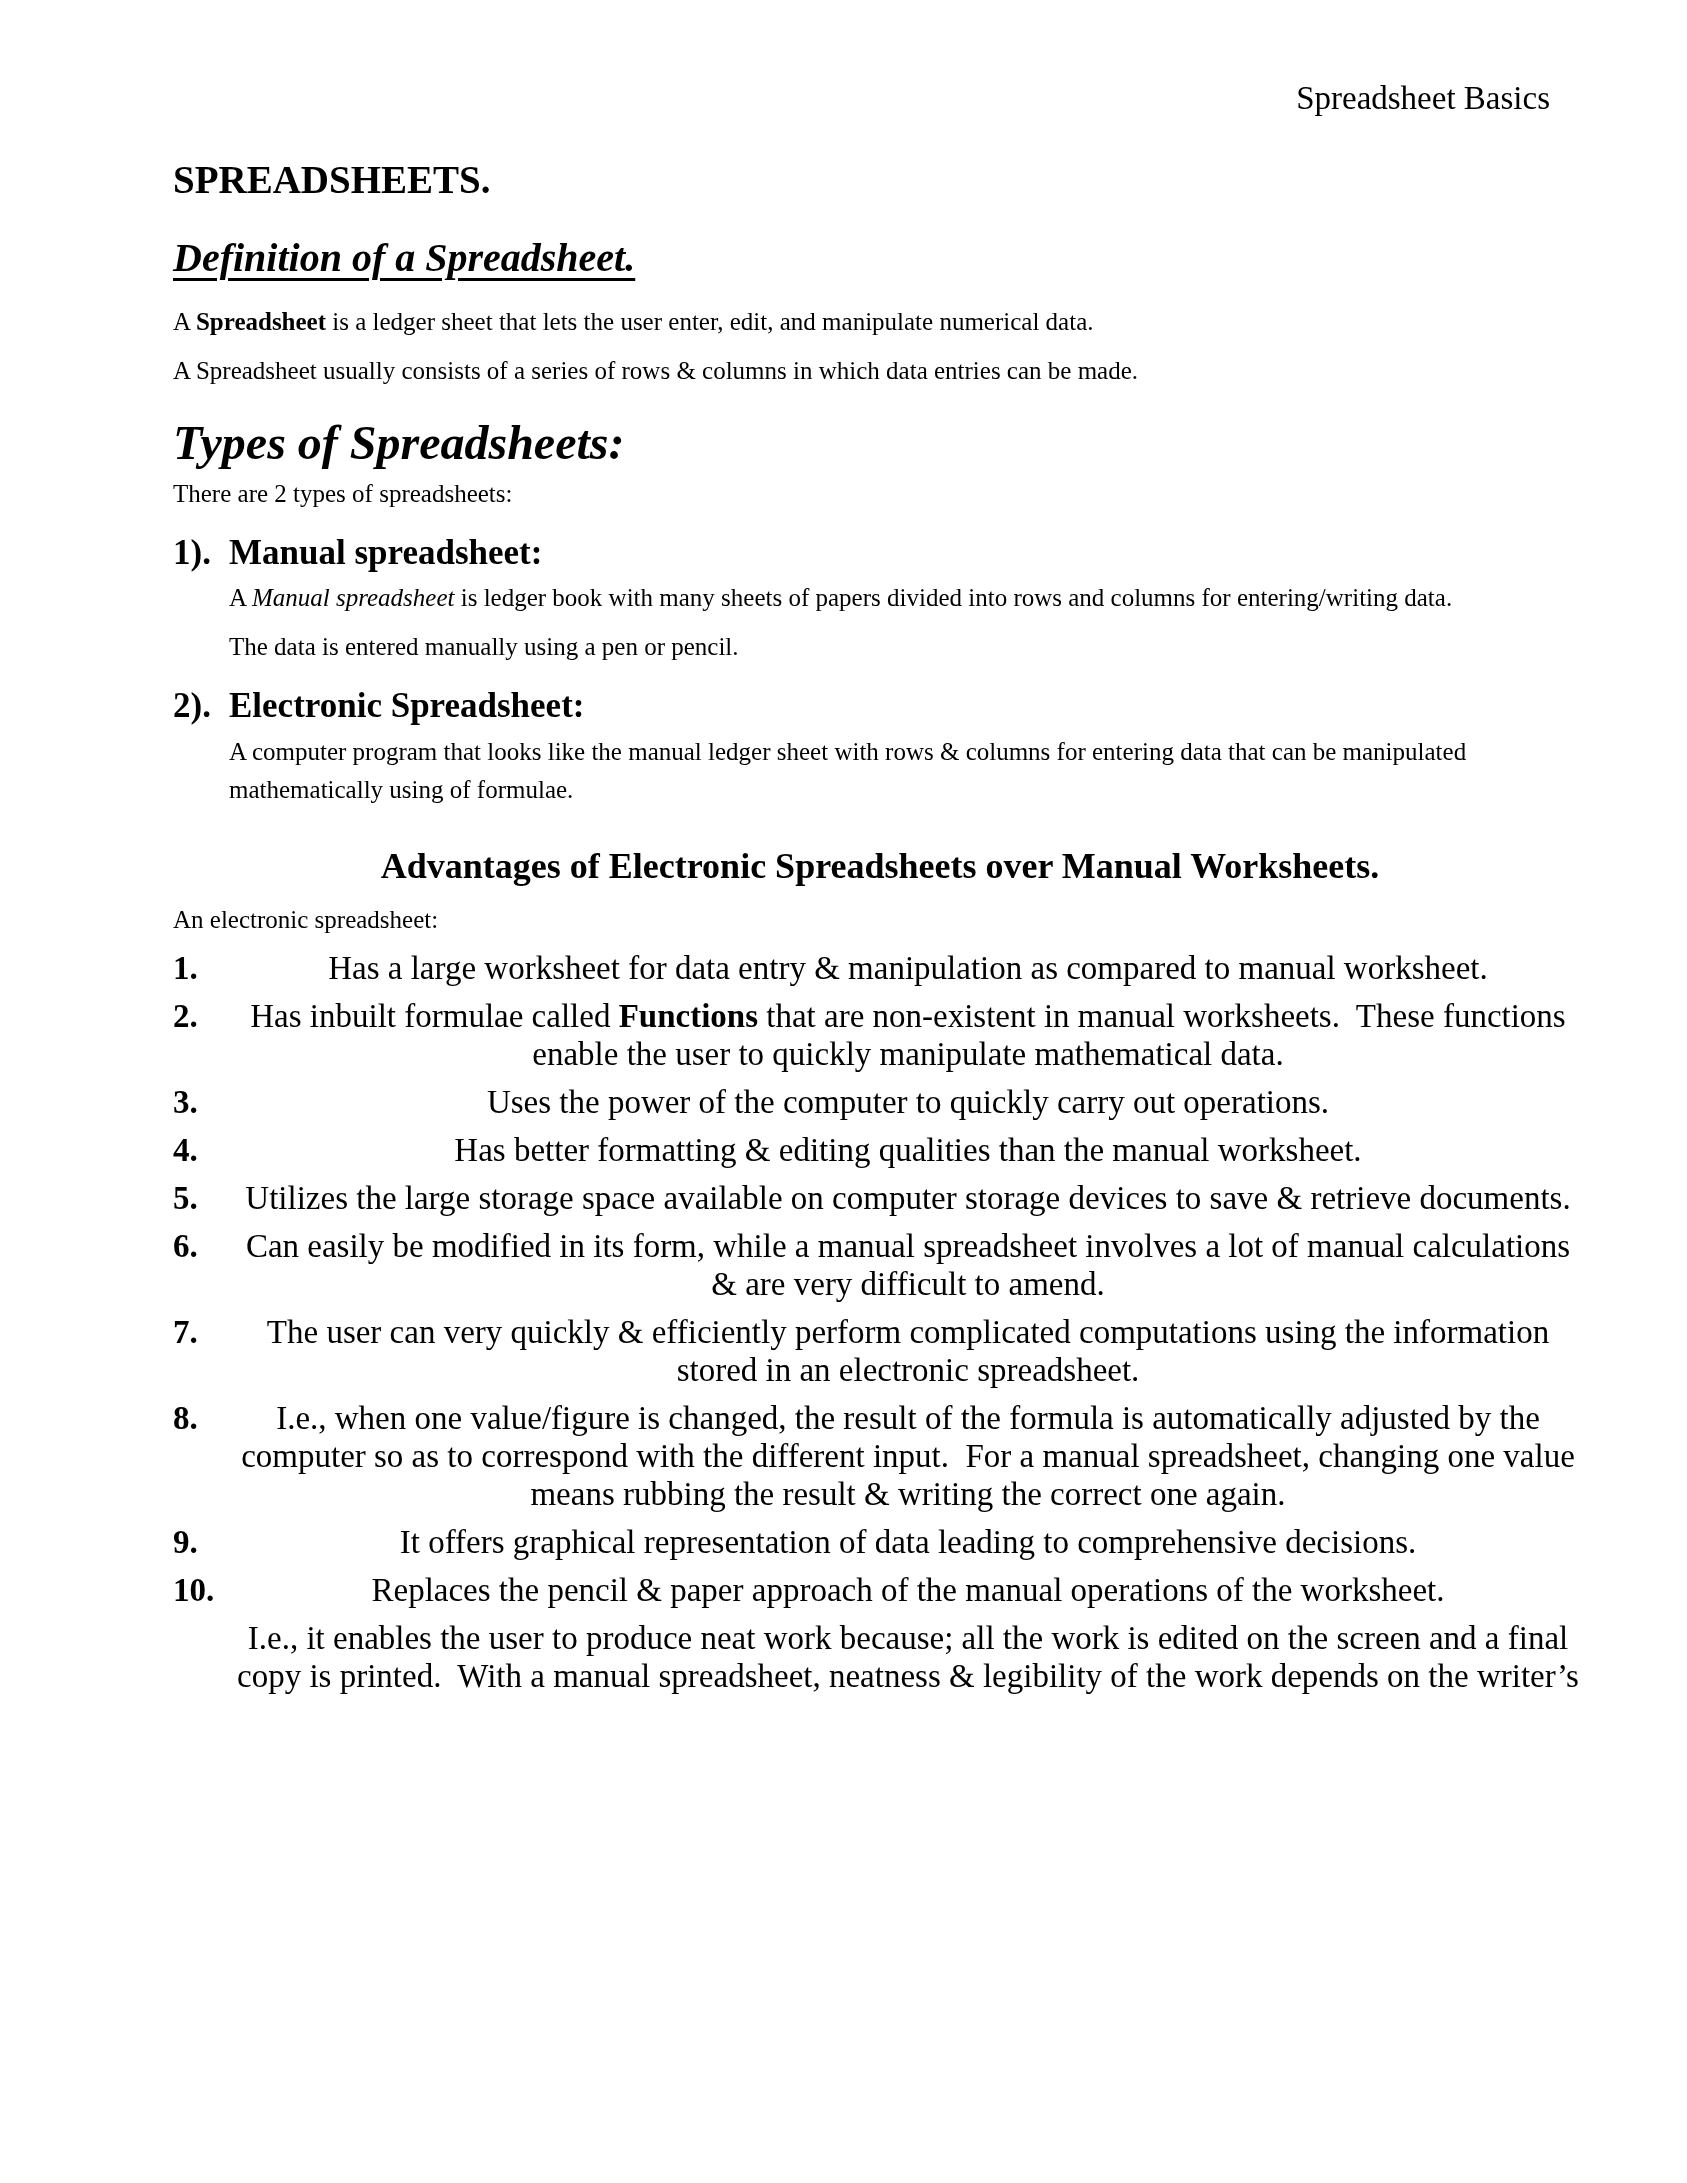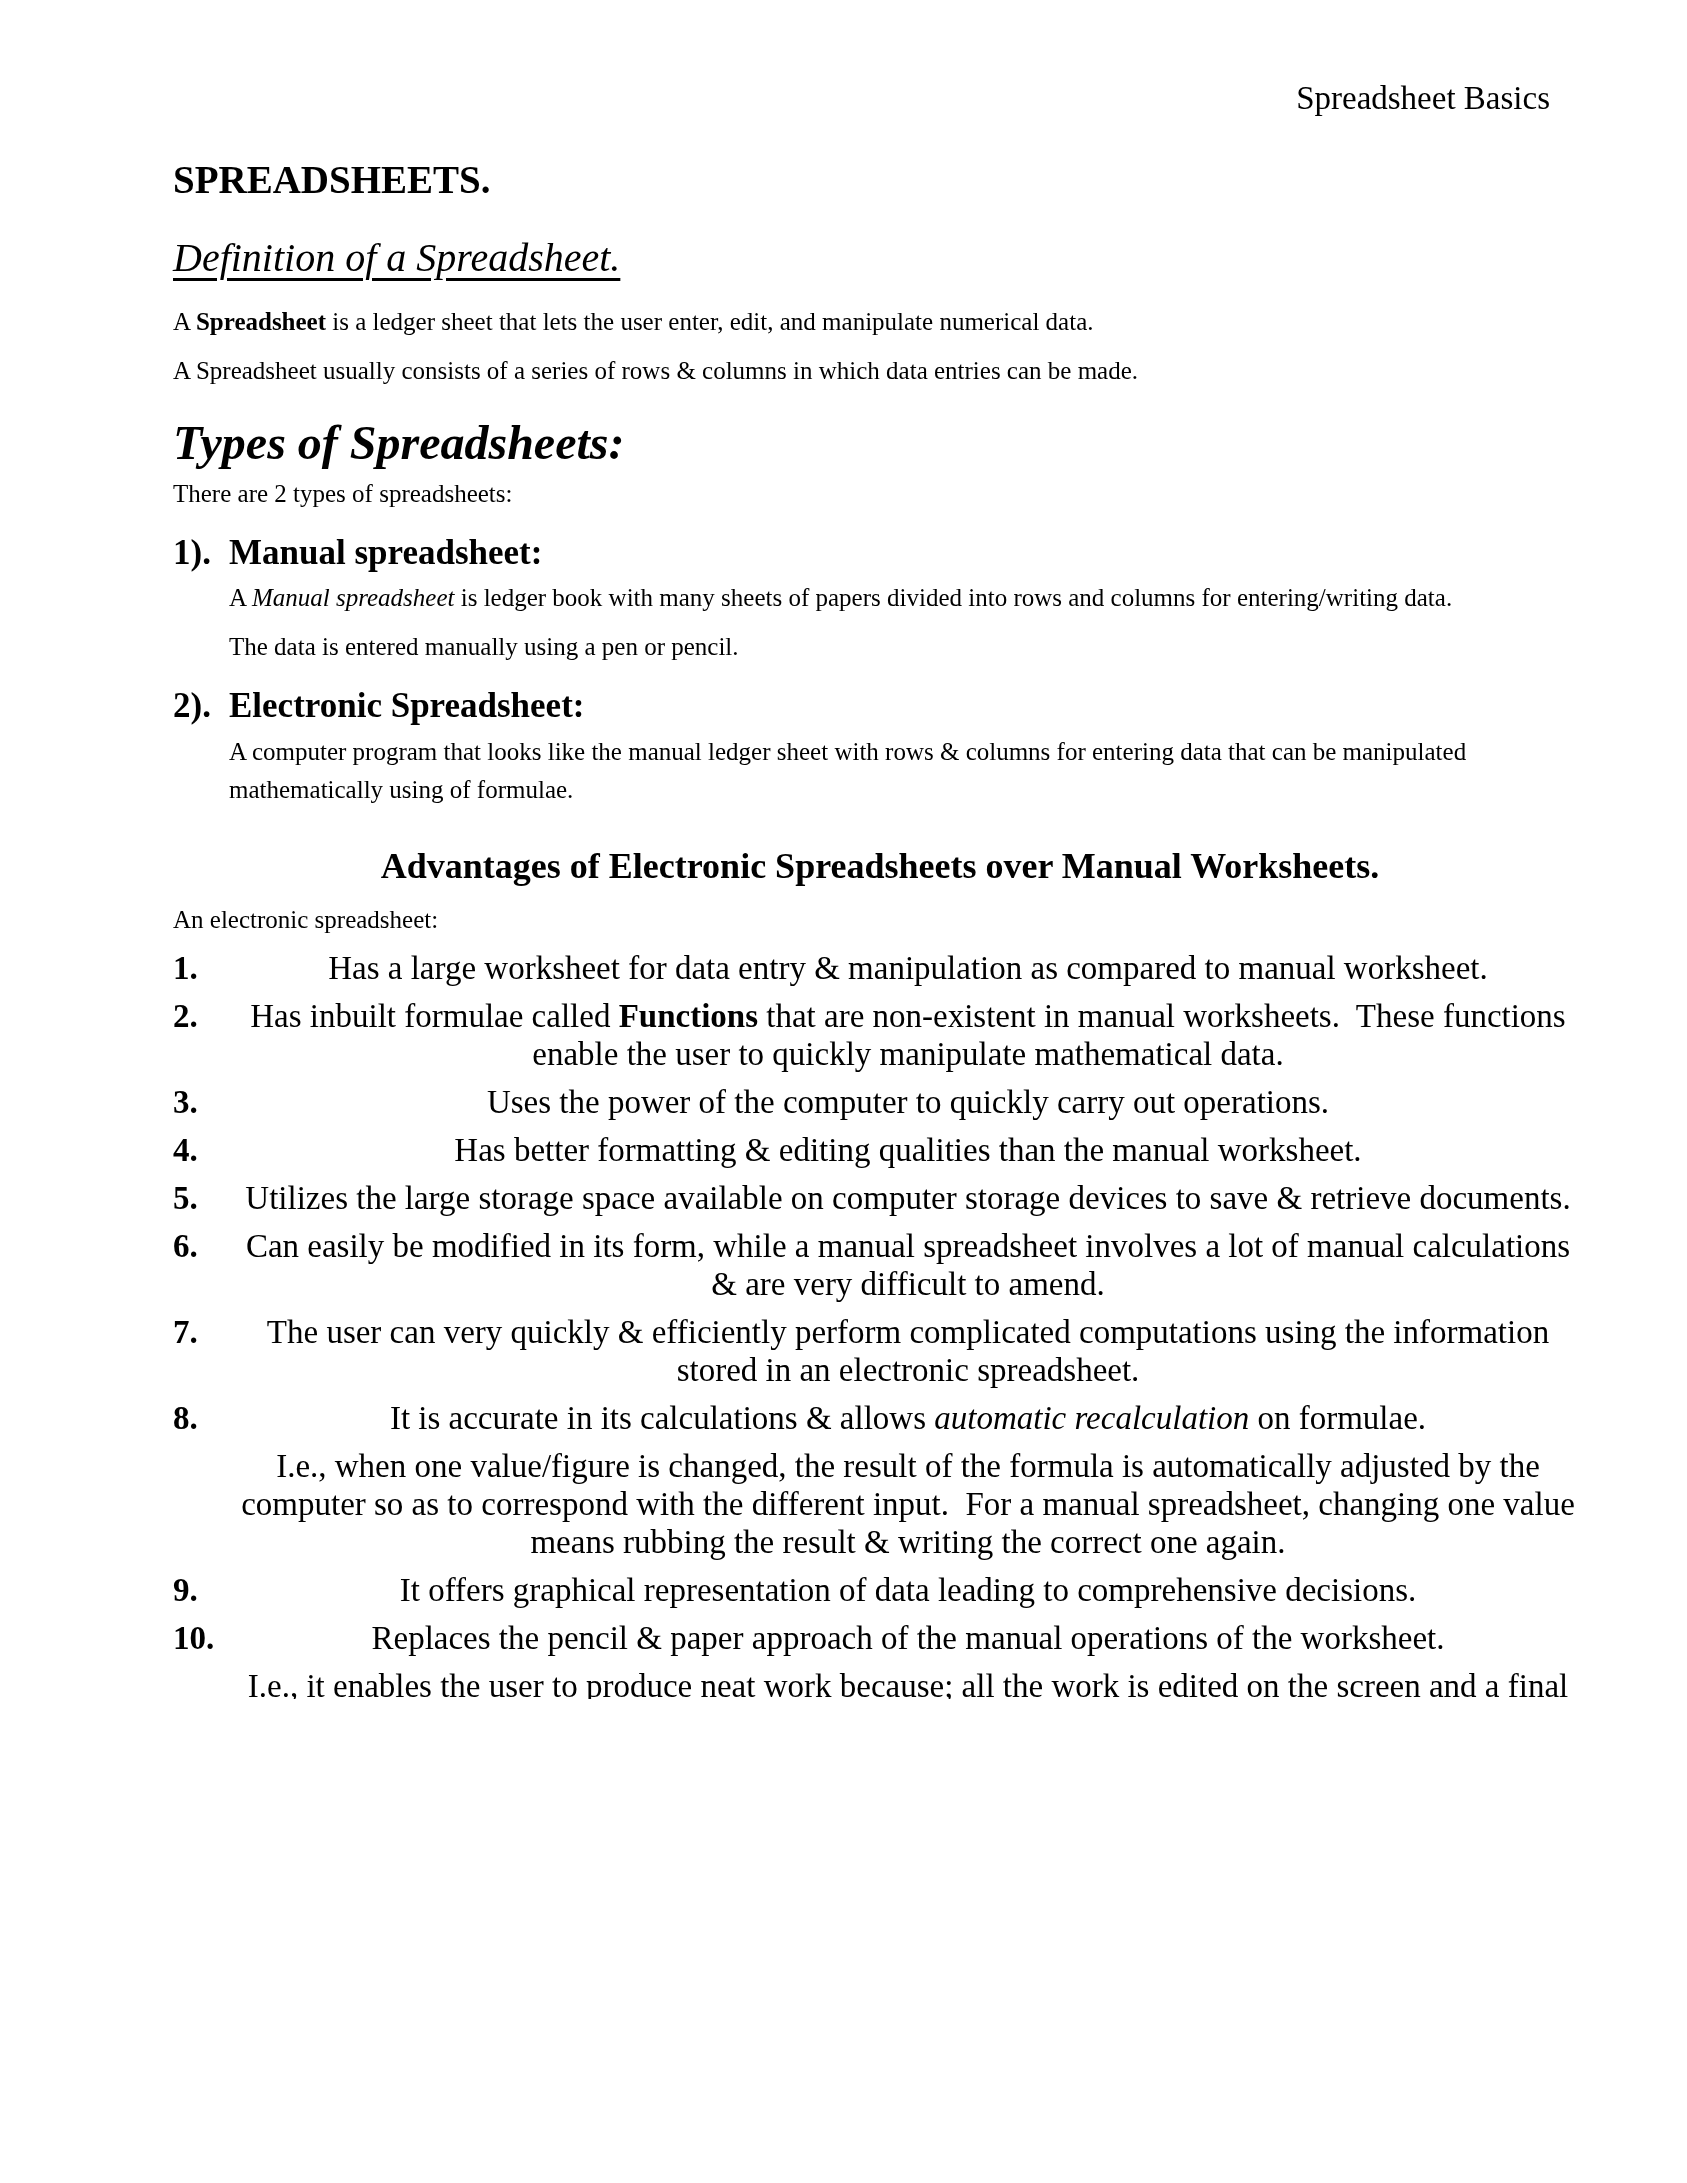--- a/index.html
+++ b/index.html
@@ -26,21 +26,21 @@
   }
   .title {
     font-size: 39px;
     line-height: 52px;
     font-weight: bold;
     margin: 37px 0 0 0;
   }
   .def-heading {
     font-size: 40px;
     line-height: 46px;
-    font-weight: normal;
+    font-weight: bold;
     font-style: italic;
     margin: 29px 0 22px 0;
     text-decoration: underline;
     text-decoration-thickness: 3.3px;
     text-underline-offset: 6.6px;
   }
   .types-heading {
     font-size: 48px;
     line-height: 46px;
     font-weight: bold;
@@ -187,21 +187,20 @@
   </div>
       <div class="adv-item">
     <span class="adv-num">7.</span>
     <div class="adv-body">
           <p class="adv-para"><span class="s-n">The user can very quickly &amp; efficiently perform complicated computations using the information stored in an electronic spreadsheet.</span></p>
         </div>
   </div>
       <div class="adv-item">
     <span class="adv-num">8.</span>
     <div class="adv-body">
-          <p class="adv-para"><span class="s-n">It is accurate in its calculations &amp; allows </span><span class="s-i">automatic recalculation</span><span class="s-n"> on formulae.</span></p>
           <p class="adv-para adv-extra"><span class="s-n">I.e., when one value/figure is changed, the result of the formula is automatically adjusted by the computer so as to correspond with the different input.  For a manual spreadsheet, changing one value means rubbing the result &amp; writing the correct one again.</span></p>
         </div>
   </div>
       <div class="adv-item">
     <span class="adv-num">9.</span>
     <div class="adv-body">
           <p class="adv-para"><span class="s-n">It offers graphical representation of data leading to comprehensive decisions.</span></p>
         </div>
   </div>
       <div class="adv-item">

